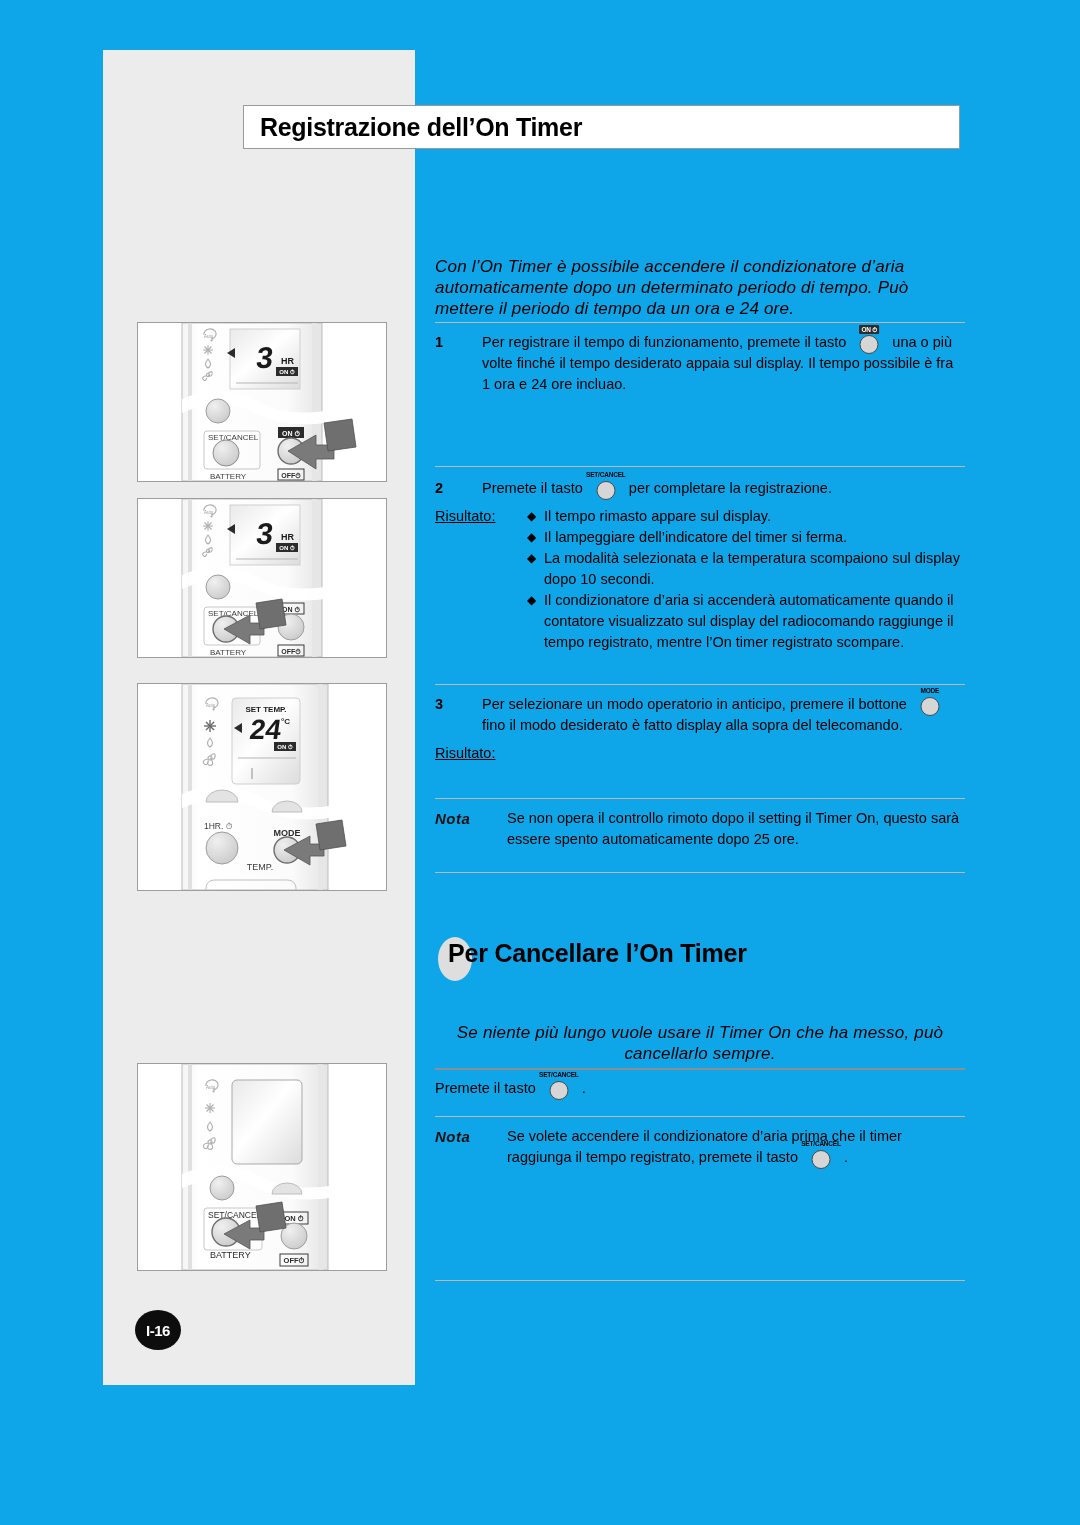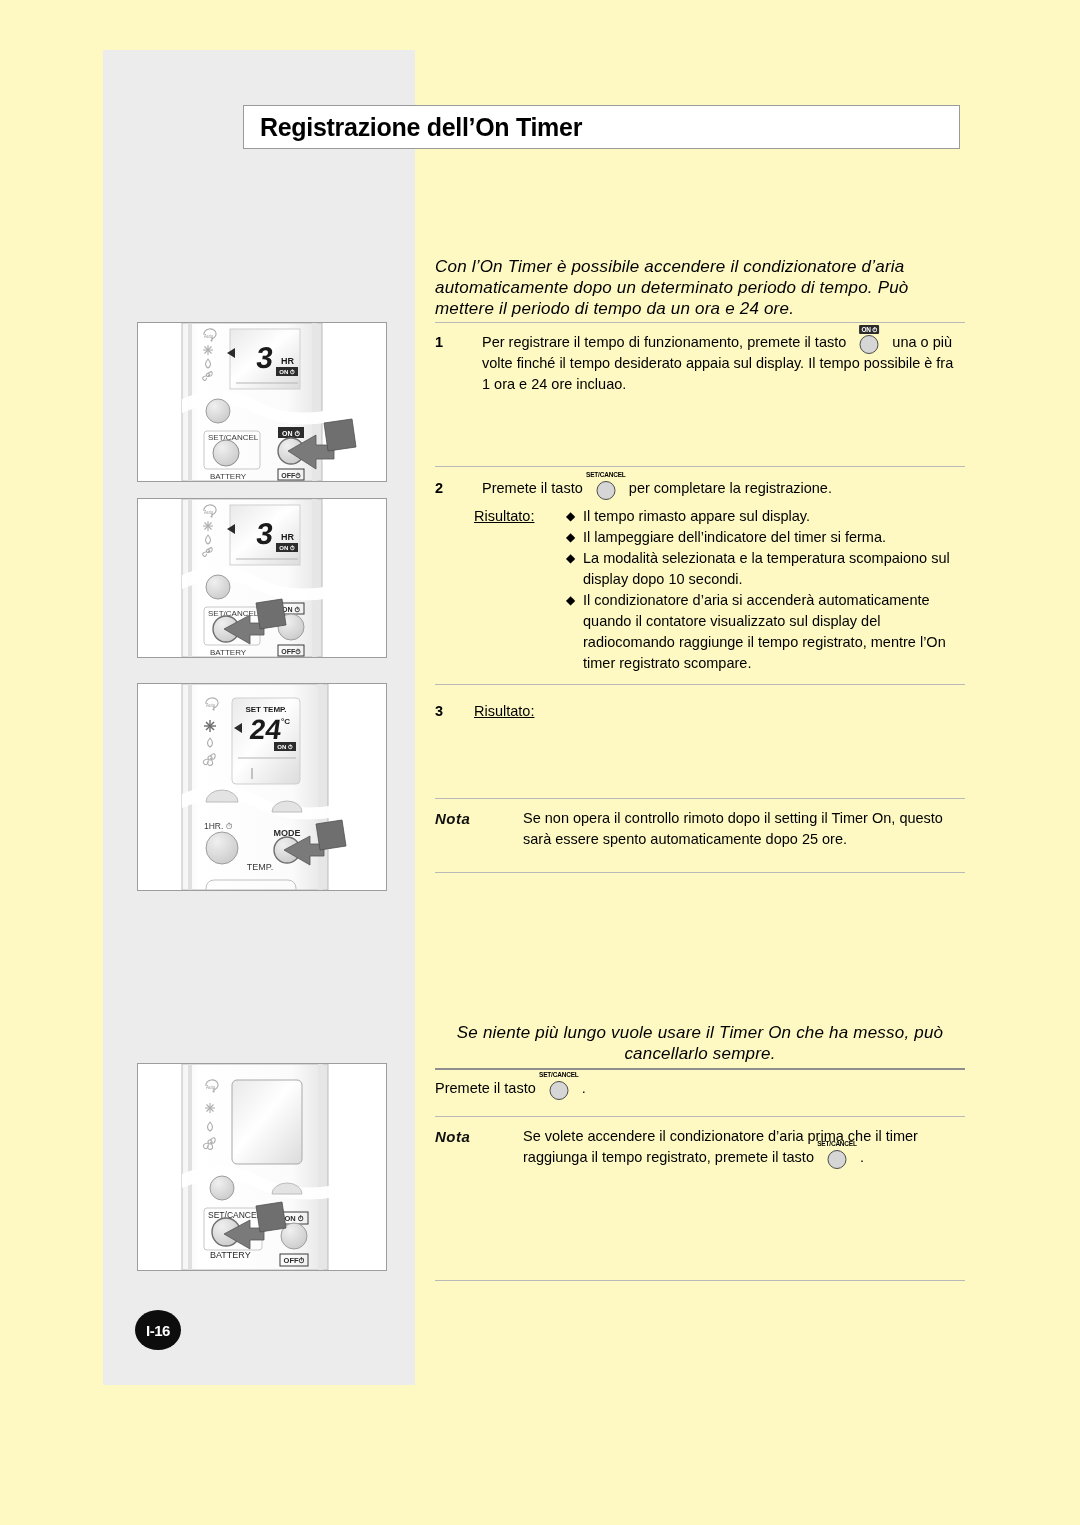--- a/index.html
+++ b/index.html
@@ -9,21 +9,21 @@
   body {
     width: 1080px; height: 1525px;
     position: relative;
     font-family: "Liberation Sans", sans-serif;
     color: #000;
     overflow: hidden;
   }
   .page {
     position: absolute; left: 0; top: 0;
     width: 1080px; height: 1525px;
-    background: #fef9c3;
+    background: #0ea5e9;
   }
   
   .gray-band {
     position: absolute;
     left: 103px; top: 50px;
     width: 312px; height: 1335px;
     background: #ececec;
   }
 
   
@@ -86,21 +86,21 @@
   .step .num {
     position: absolute; left: 0; top: 0;
     font-weight: bold; font-size: 14.5px;
   }
   .step .body { margin-left: 47px; }
 
   .risultato-row { display: flex; margin-top: 7px; }
   .ris-label {
     width: 92px; flex: none;
     text-decoration: underline;
-    font-size: 14.5px; line-height: 21px; margin-left: 39px;
+    font-size: 14.5px; line-height: 21px;
   }
   .bullets { flex: 1; }
   .bullet {
     position: relative;
     padding-left: 17px;
     font-size: 14.5px; line-height: 21px;
     margin-bottom: 0px;
   }
   .bullet .dia {
     position: absolute; left: 0; top: 0;
@@ -110,21 +110,21 @@
 
   
   .nota-row { display: flex; }
   .nota-tag {
     width: 72px; flex: none;
     font-style: italic; font-weight: bold;
     font-size: 15px; line-height: 21px;
     color: #111;
     letter-spacing: 0.5px;
   }
-  .nota-body { flex: 1; font-size: 14.5px; line-height: 21px; margin-left: 16px; }
+  .nota-body { flex: 1; font-size: 14.5px; line-height: 21px; }
 
   .plain-line { font-size: 14.5px; line-height: 21px; }
 
   
   .btn-inline {
     display: inline-block;
     position: relative;
     width: 34px; height: 18px;
     vertical-align: -5px;
     margin: 0 2px;
@@ -458,20 +458,28 @@
     </div>
   </div>
 
   <div class="col" style="top:684px;">
     <div class="hr"></div>
   </div>
 
   <div class="col" style="top:694px;">
     <div class="step">
       <span class="num">3</span>
+      <div class="body">
+        <span>Per selezionare un modo operatorio in anticipo, premere il bottone</span>
+        <span class="btn-inline">
+          <span class="cap">MODE</span>
+          <span class="circ"></span>
+        </span>
+        <span>fino il modo desiderato è fatto display alla sopra del telecomando.</span>
+      </div>
       <div class="risultato-row">
         <div class="ris-label">Risultato:</div>
       </div>
     </div>
   </div>
 
   <div class="col" style="top:798px;">
     <div class="hr"></div>
   </div>
 
@@ -479,20 +487,24 @@
     <div class="nota-row">
       <div class="nota-tag">Nota</div>
       <div class="nota-body">Se non opera il controllo rimoto dopo il setting il Timer On, questo sarà essere spento automaticamente dopo 25 ore.</div>
     </div>
   </div>
 
   <div class="col" style="top:872px;">
     <div class="hr"></div>
   </div>
 
+  <div class="section2">
+    <div class="blob"></div>
+    <div class="h2txt">Per Cancellare l’On Timer</div>
+  </div>
 
   <div class="col" style="top:1022px;text-align:center;">
     <div class="intro">Se niente più lungo vuole usare il Timer On che ha messo, può cancellarlo sempre.</div>
   </div>
 
   <div class="col" style="top:1068px;">
     <div class="hr dark"></div>
   </div>
 
   <div class="col" style="top:1078px;">

